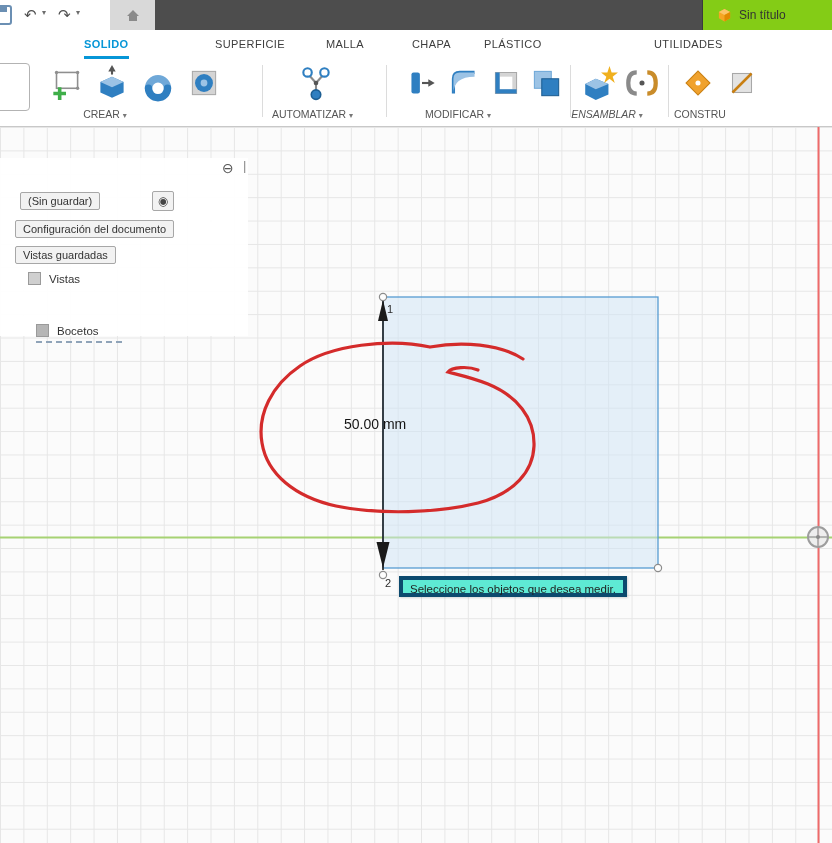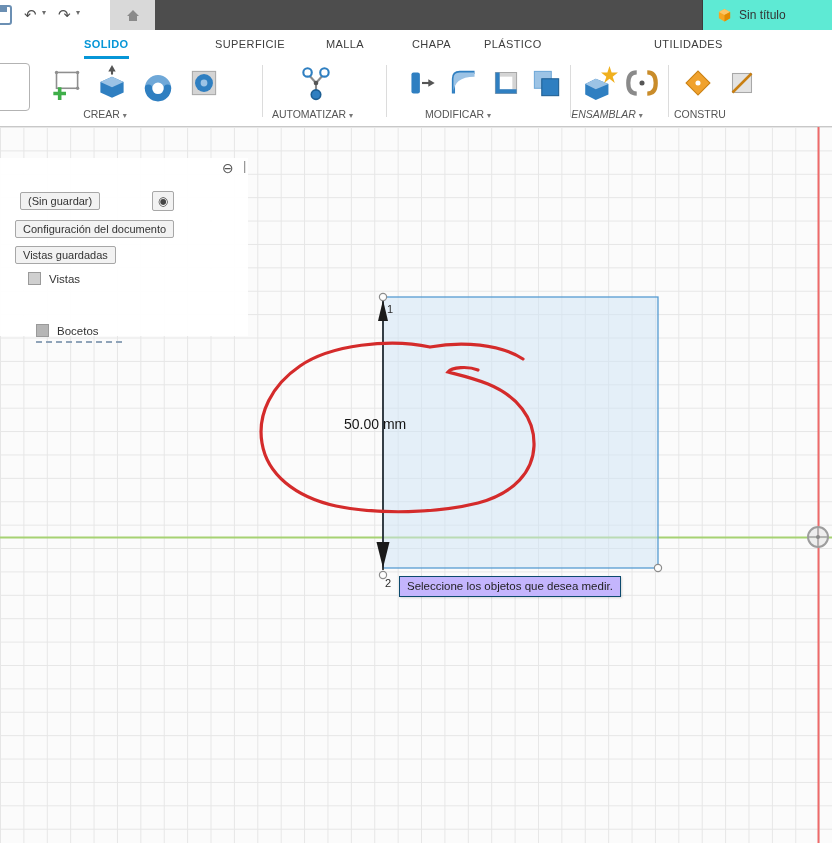--- a/index.html
+++ b/index.html
@@ -8,21 +8,21 @@
 
   
   .topbar{position:absolute;left:0;top:0;width:832px;height:30px;background:#ffffff;z-index:30;}
   .qa-glyph{position:absolute;top:3px;font-size:15px;color:#4f4f4f;line-height:24px;cursor:default;}
   .qa-caret{position:absolute;top:8px;font-size:8px;color:#6d6d6d;}
   .home-btn{position:absolute;left:110px;top:0;width:45px;height:30px;background:#d9d9d9;display:flex;align-items:center;justify-content:center;}
   .tabstrip{position:absolute;left:155px;top:0;width:677px;height:30px;background:#4d4d4d;}
   .doc-tab{position:absolute;left:4px;top:0;width:348px;height:30px;background:#5c5c5c;display:flex;align-items:center;justify-content:center;gap:7px;border-right:1px solid #404040;}
   .doc-tab .lbl{color:#e3e3e3;font-size:12px;}
   .doc-tab .close{position:absolute;right:14px;top:6px;color:#c9c9c9;font-size:14px;line-height:16px;}
-  .untitled-tab{position:absolute;right:0;top:0;width:130px;height:30px;background:#5eead4;display:flex;align-items:center;gap:7px;padding-left:14px;border-left:1px solid #3b3b3b;}
+  .untitled-tab{position:absolute;right:0;top:0;width:130px;height:30px;background:#84cc16;display:flex;align-items:center;gap:7px;padding-left:14px;border-left:1px solid #3b3b3b;}
   .untitled-tab .lbl{color:#333;font-size:12px;}
 
   
   .ribbonrow{position:absolute;left:0;top:30px;width:832px;height:29px;background:#ffffff;z-index:29;margin-left:32px;}
   .rtab{position:absolute;top:0;height:29px;line-height:29px;font-size:11px;letter-spacing:.4px;color:#3d3d3d;cursor:default;}
   .rtab.active{color:#0696d7;border-bottom:3px solid #0696d7;font-weight:bold;}
 
   
   .toolbar{position:absolute;left:0;top:59px;width:832px;height:68px;background:#ffffff;border-bottom:1px solid #c8c8c8;z-index:28;}
   .partial-btn{position:absolute;left:-20px;top:4px;width:50px;height:48px;border:1px solid #b3b3b3;border-radius:4px;background:#fff;}
@@ -51,21 +51,21 @@
   .ti-origen{left:28px;top:114px;}
   .ti-bocetos{left:36px;top:138px;border-bottom:2px dashed #8fa3b8;padding-bottom:4px;width:86px;margin-top:28px;}
   .tree-icon{width:13px;height:13px;border:1px solid #9a9a9a;background:#cfcfcf;}
   .tree-icon.dark{background:#b5b5b5;}
 
   
   .dim-label{position:absolute;left:344px;top:416px;font-size:14px;color:#141414;font-weight:500;z-index:6;}
   .pt-num{position:absolute;font-size:11px;color:#2b2b2b;z-index:6;}
   .pt1{left:387px;top:303px;}
   .pt2{left:385px;top:577px;}
-  .tooltip{position:absolute;left:399px;top:576px;height:21px;line-height:19px;background:#c4b5fd;border:1px solid #0c4a6e;
+  .tooltip{position:absolute;left:399px;top:576px;height:21px;line-height:19px;background:#5eead4;border:4px solid #0c4a6e;
     font-size:11.5px;color:#1f1f1f;padding:0 7px;white-space:nowrap;z-index:12;box-shadow:1px 1px 2px rgba(0,0,0,.15);}
 </style>
 </head>
 <body>
 
 <div id="app">
 
   <div class="canvas"></div>
 
   <svg class="overlay" viewBox="0 0 832 843" xmlns="http://www.w3.org/2000/svg">

